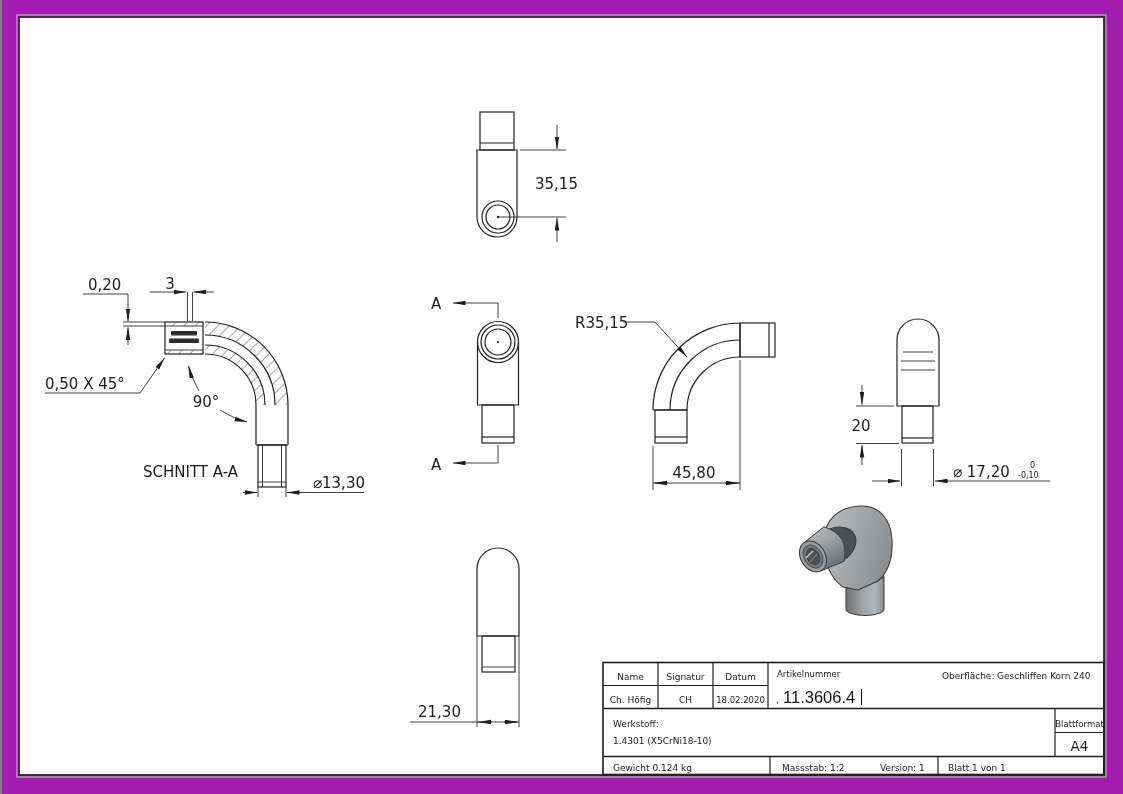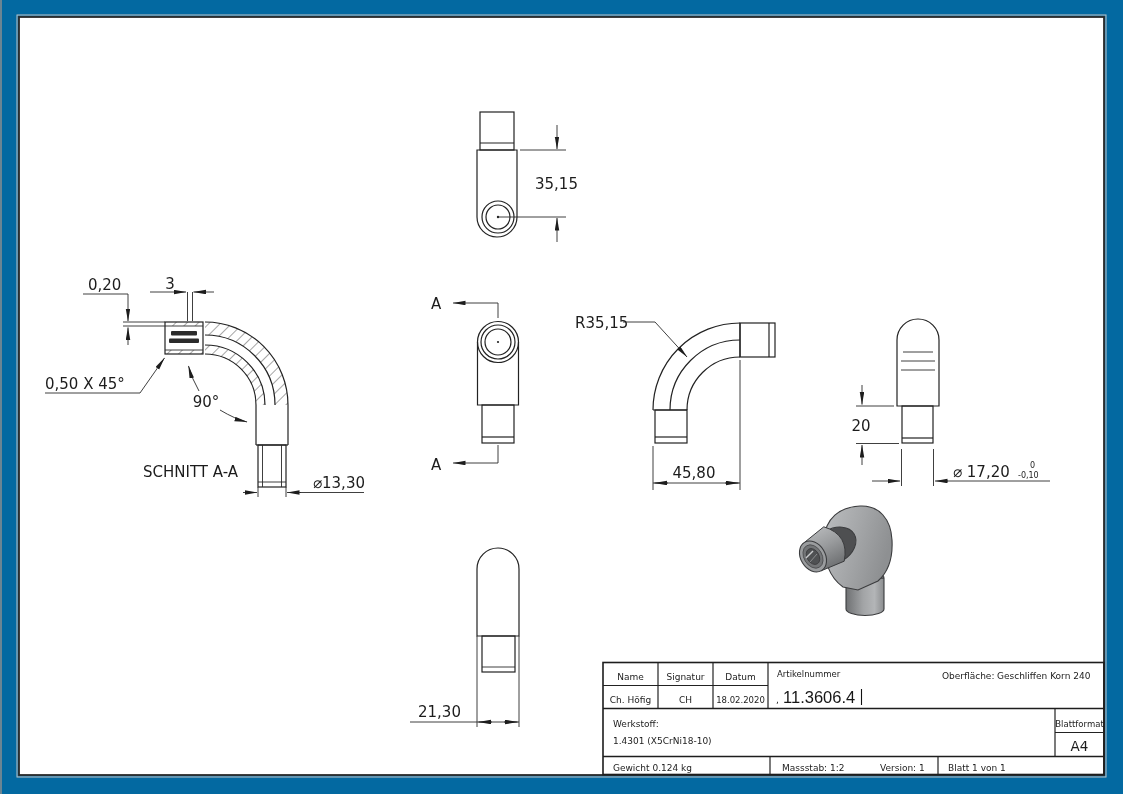--- a/index.html
+++ b/index.html
@@ -1,16 +1,16 @@
 <!DOCTYPE html>
 <html><head>
 <meta charset="utf-8">
 <style>
   html,body{margin:0;padding:0;background:#ffffff;}
-  .page{position:relative;width:1123px;height:794px;background:#0369a1;overflow:hidden;
+  .page{position:relative;width:1123px;height:794px;background:#a21caf;overflow:hidden;
         font-family:"DejaVu Sans",sans-serif;}
   svg{position:absolute;left:0;top:0;}
   text{fill:#1c1c1c;}
   .dim{font-family:"DejaVu Sans",sans-serif;font-size:15px;}
   .dimsup{font-family:"DejaVu Sans",sans-serif;font-size:8px;}
   .seclabel{font-family:"DejaVu Sans",sans-serif;font-size:15px;}
   .tb{font-family:"DejaVu Sans",sans-serif;font-size:9px;}
   .tbsmall{font-family:"DejaVu Sans",sans-serif;font-size:8.5px;}
   .tbbig{font-family:"Liberation Sans","DejaVu Sans",sans-serif;font-size:16.5px;fill:#161616;}
   .tba4{font-family:"DejaVu Sans",sans-serif;font-size:13.5px;}

